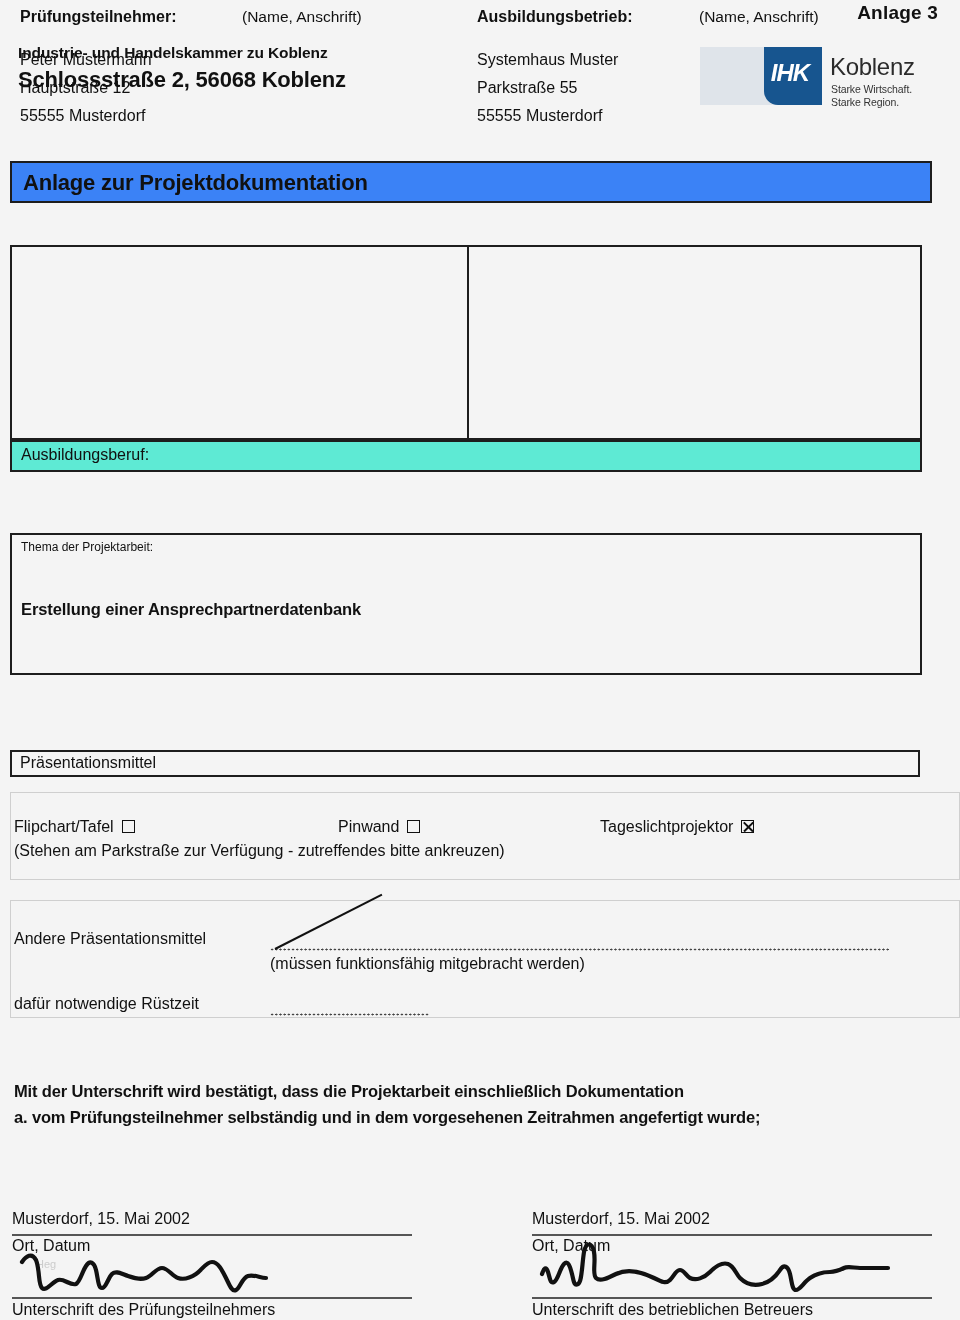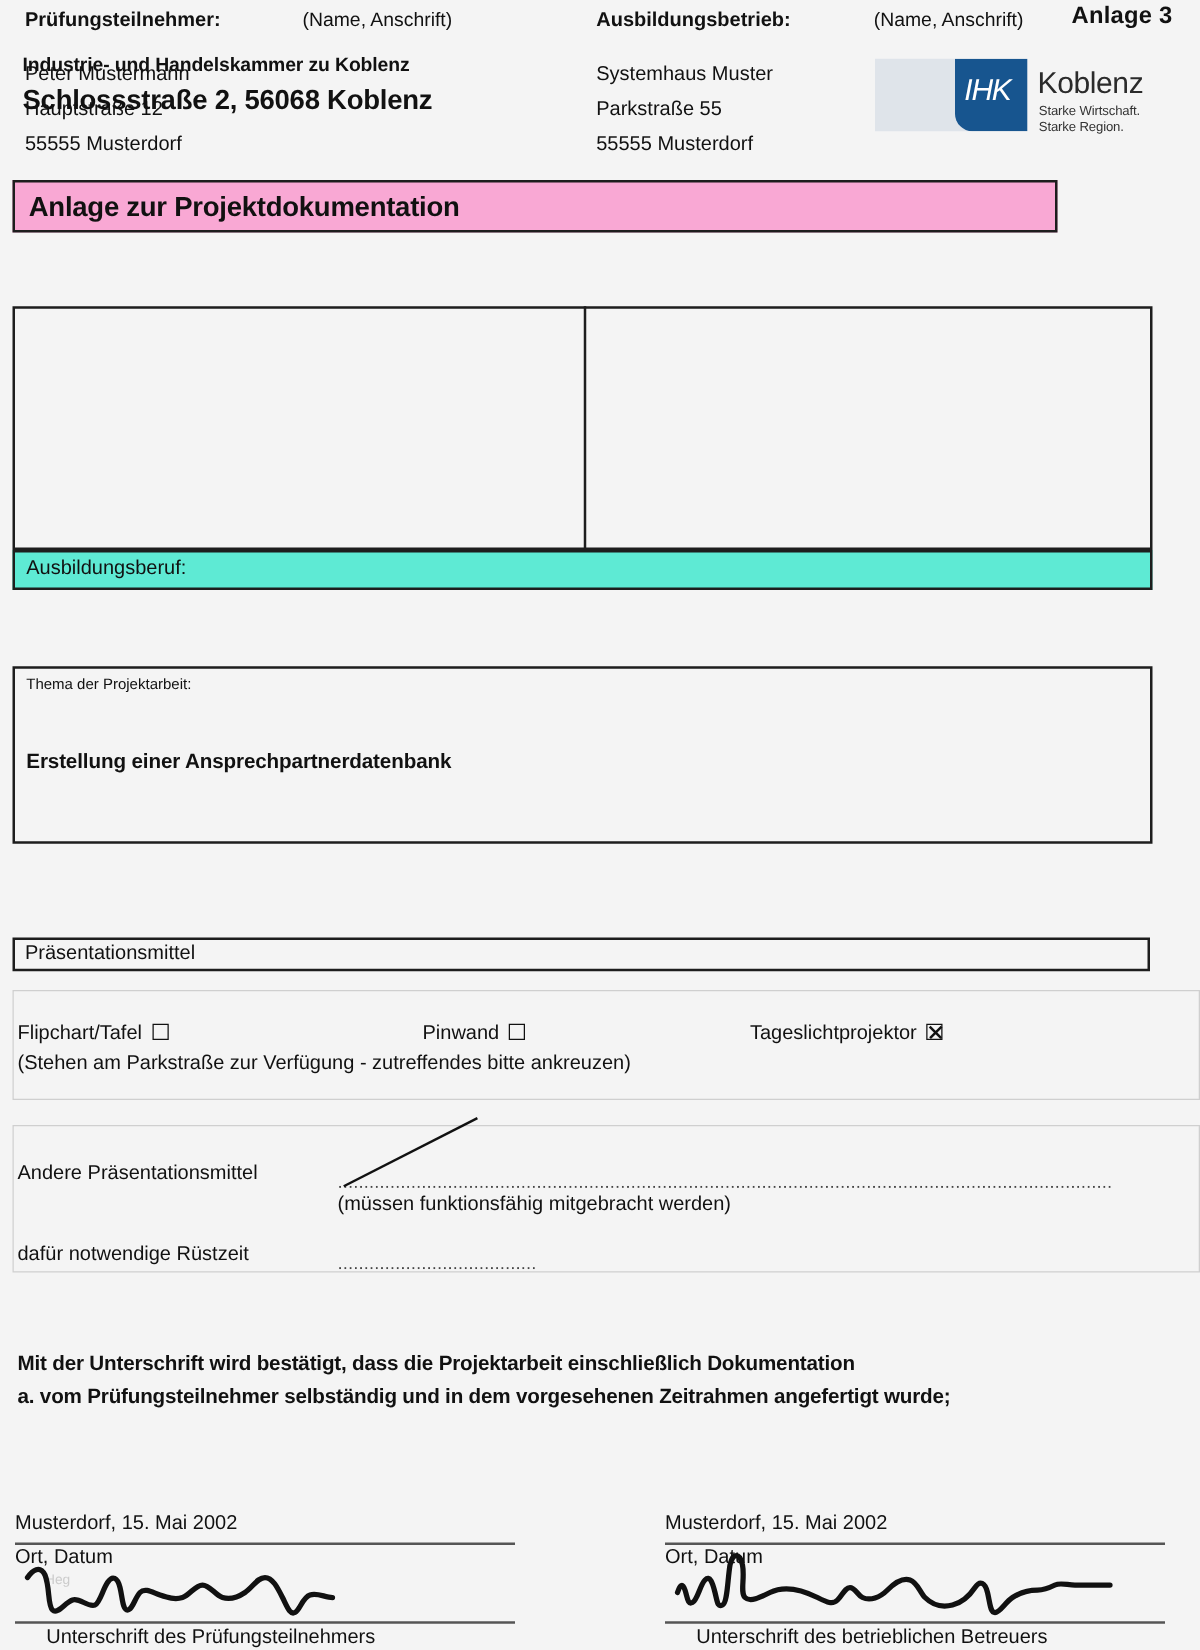--- a/index.html
+++ b/index.html
@@ -71,21 +71,21 @@
     border-radius: 0 0 0 14px;
   }
   .logo-ihk-text {
     position: absolute;
     right: 4px;
     top: 14px;
     width: 56px;
     text-align: center;
     color: #ffffff;
     font-size: 24px;
-    font-weight: normal;
+    font-weight: bold;
     font-style: italic;
     letter-spacing: -1px;
     line-height: 1;
   }
   .logo-word {
     position: absolute;
     left: 130px;
     top: 6px;
     font-size: 24px;
     color: #2b2b2b;
@@ -97,25 +97,25 @@
     font-size: 10.5px;
     color: #333;
     letter-spacing: -0.1px;
   }
   .logo-tag1 { top: 36px; }
   .logo-tag2 { top: 49px; }
 
   
   .title-bar {
     position: absolute;
-    top: 144px;
-    left: 10px;
-    width: 836px;
+    top: 161px;
+    left: 10px;
+    width: 922px;
     height: 42px;
-    background: #f9a8d4;
+    background: #3b82f6;
     border: 2px solid #1d1d1d;
     box-sizing: border-box;
   }
   .title-bar span {
     position: absolute;
     left: 11px;
     top: 7px;
     font-size: 22px;
     font-weight: bold;
     letter-spacing: -0.2px;
@@ -333,21 +333,20 @@
     top: 27px;
     left: 0;
     font-size: 16px;
   }
   .sig-caption {
     position: absolute;
     top: 91px;
     left: 0;
     font-size: 16px;
     white-space: nowrap;
-    margin-left: 25px;
   }
   .sig-ink {
     position: absolute;
     top: 30px;
     left: 6px;
     width: 390px;
     height: 58px;
     pointer-events: none;
   }
   .sig-smudge {

